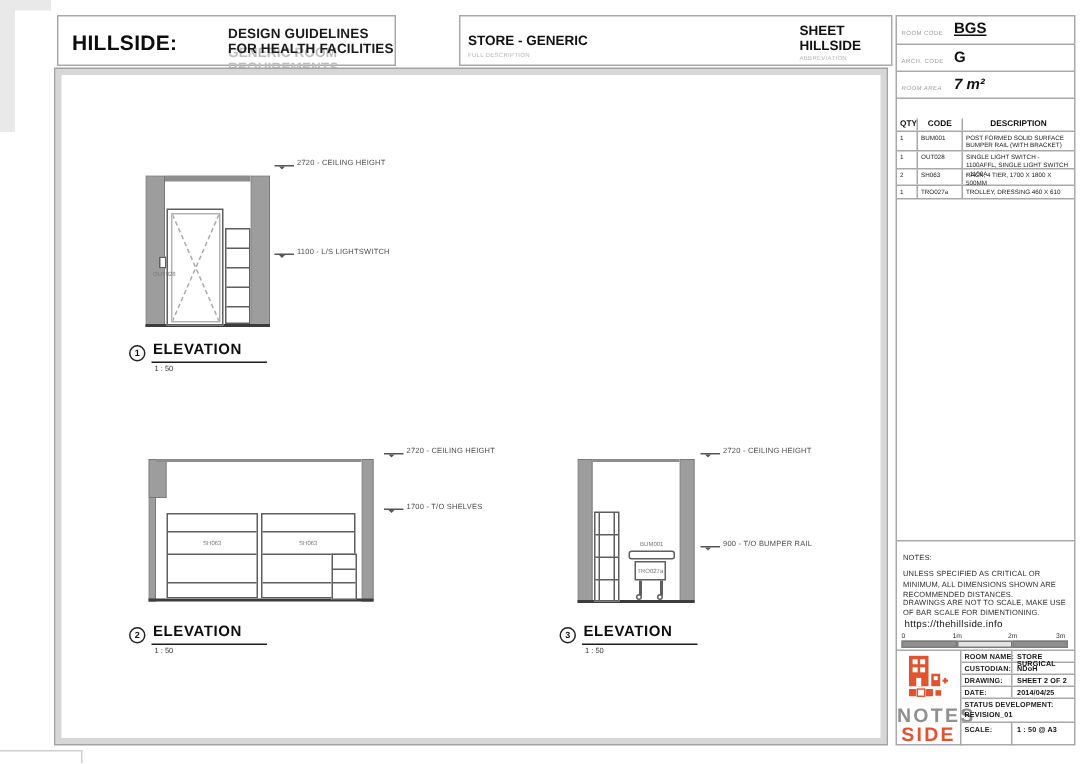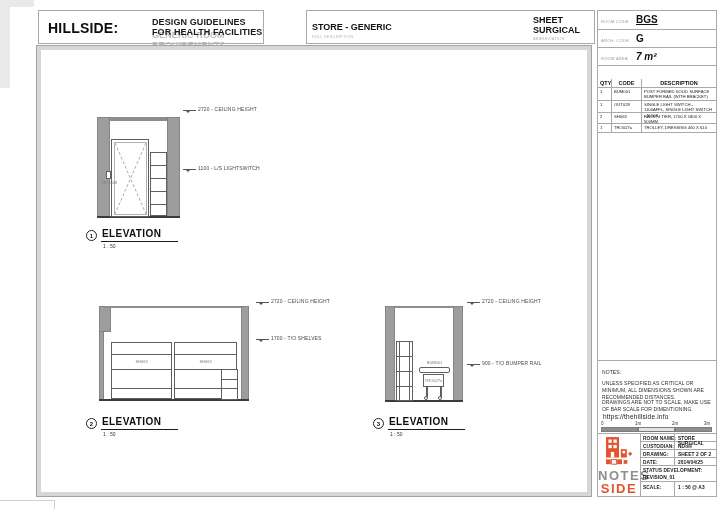--- a/index.html
+++ b/index.html
@@ -69,21 +69,21 @@
 
   <div class="abs box" style="left:38px;top:10px;width:226px;height:34px;">
     <span class="abs brand" style="left:9px;top:9px;">HILLSIDE:</span>
     <span class="abs h-sub" style="left:113px;top:19px;">GENERIC ROOM REQUIREMENTS</span>
     <span class="abs h-title" style="left:113px;top:6px;">DESIGN GUIDELINES FOR HEALTH FACILITIES</span>
   </div>
   <div class="abs box" style="left:306px;top:10px;width:289px;height:34px;">
     <span class="abs room-name" style="left:5px;top:11px;">STORE - GENERIC</span>
     <span class="abs caption" style="left:5px;top:23px;">FULL DESCRIPTION</span>
     <span class="abs room-name" style="left:226px;top:4px;">SHEET</span>
-    <span class="abs room-name" style="left:226px;top:14px;">SURGICAL</span>
+    <span class="abs room-name" style="left:226px;top:14px;">HILLSIDE</span>
     <span class="abs caption" style="left:226px;top:25px;">ABBREVIATION</span>
   </div>
 
   <div class="abs frame" style="left:37px;top:46px;width:554px;height:450px;"></div>
 
   <div class="abs wall" style="left:97px;top:117px;width:13px;height:101px;"></div>
   <div class="abs wall" style="left:167px;top:117px;width:13px;height:101px;"></div>
   <div class="abs ceil" style="left:110px;top:117px;width:57px;height:4px;"></div>
   <div class="abs floor" style="left:97px;top:216px;width:83px;height:2px;"></div>
 

